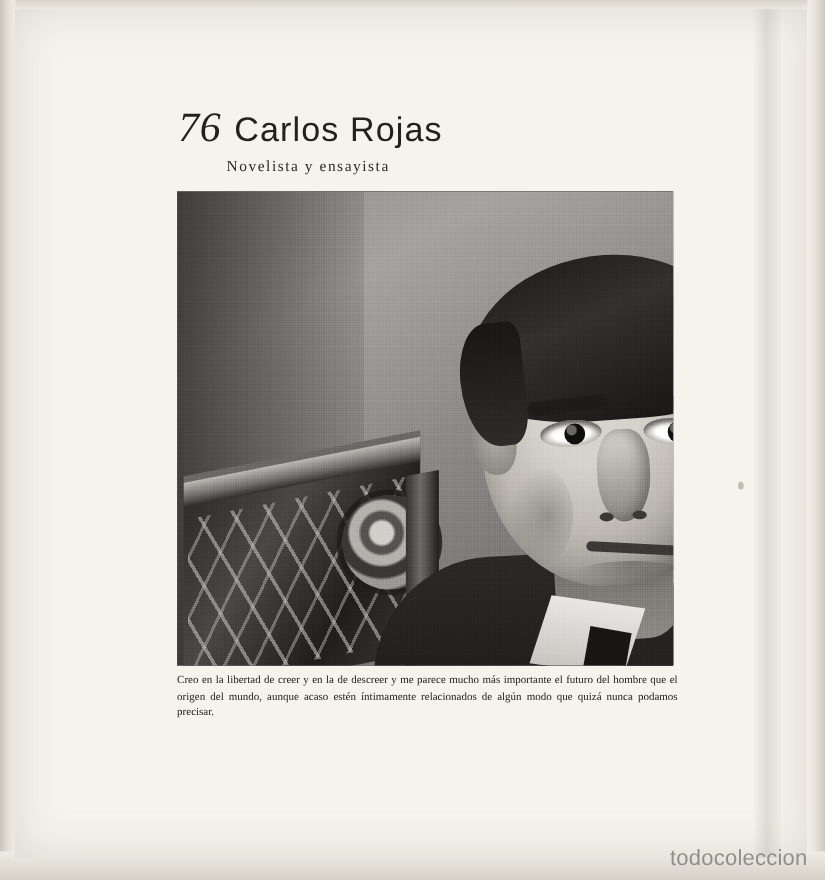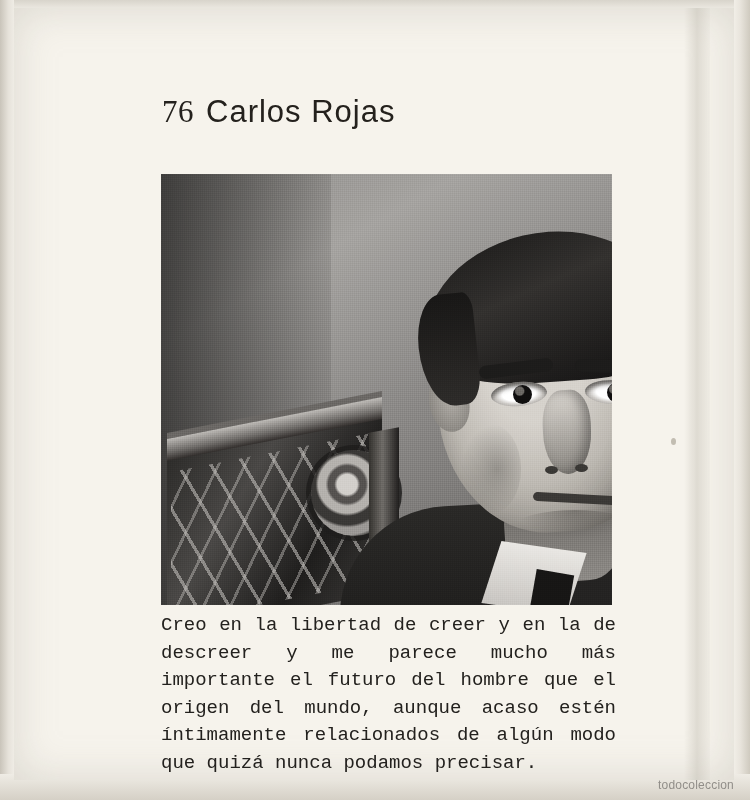--- a/index.html
+++ b/index.html
@@ -89,22 +89,23 @@
     width: 460px;
   }
   .heading-line {
     display: flex;
     align-items: baseline;
     gap: 12px;
     color: #24211d;
   }
   .entry-number {
     font-family: "Liberation Serif", serif;
-    font-size: 31px;
+    font-size: 38px;
     letter-spacing: .5px;
+    font-style: italic;
   }
   .entry-name {
     font-family: Liberation Sans, sans-serif;
     font-size: 31px;
     letter-spacing: 1px;
   }
   .subtitle {
     margin-top: 6px;
     margin-left: 44px;
     font-family: "Liberation Serif", serif;
@@ -387,35 +388,35 @@
     mix-blend-mode: overlay;
     pointer-events: none;
   }
 
   
   .quote {
     position: absolute;
     left: 147px;
     top: 604px;
     width: 455px;
-    font-family: Liberation Mono, monospace;
-    font-size: 19px;
+    font-family: Liberation Serif, serif;
+    font-size: 10px;
     line-height: 1.45;
     color: #23211e;
     text-align: justify;
   }
   .quote p { margin: 0; }
 
   
   .watermark {
     position: absolute;
     right: 16px;
     bottom: 8px;
     font-family: "Liberation Sans", sans-serif;
-    font-size: 12px;
+    font-size: 20px;
     color: #8d8a85;
     letter-spacing: .2px;
     opacity: .95;
   }
 </style>
 </head>
 <body>
 
 <div id="page">
 
@@ -427,20 +428,21 @@
   <div class="paper">
 
     <div class="fold"></div>
     <div class="blemish"></div>
 
     <div class="heading">
       <div class="heading-line">
         <span class="entry-number">76</span>
         <span class="entry-name">Carlos Rojas</span>
       </div>
+      <div class="subtitle">Novelista y ensayista</div>
     </div>
 
     <div class="photo-frame">
       <div class="photo">
         <div class="bg-wall"></div>
         <div class="bg-wall-dark"></div>
 
         <div class="chair">
           <div class="chair-rail"></div>
           <div class="chair-lattice"></div>

